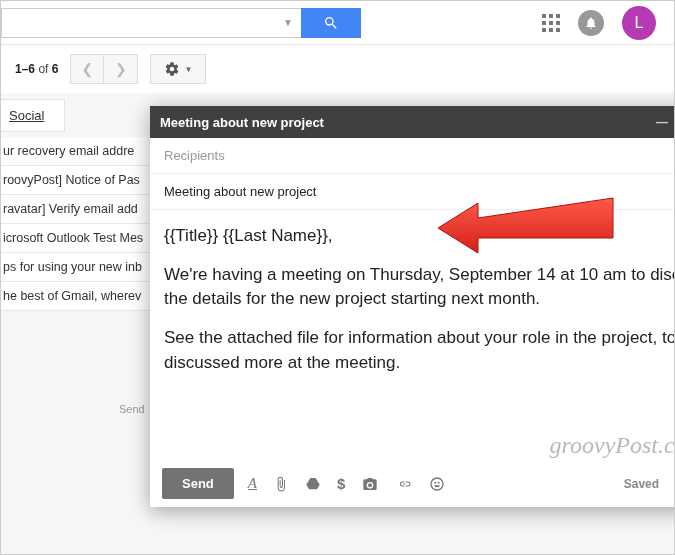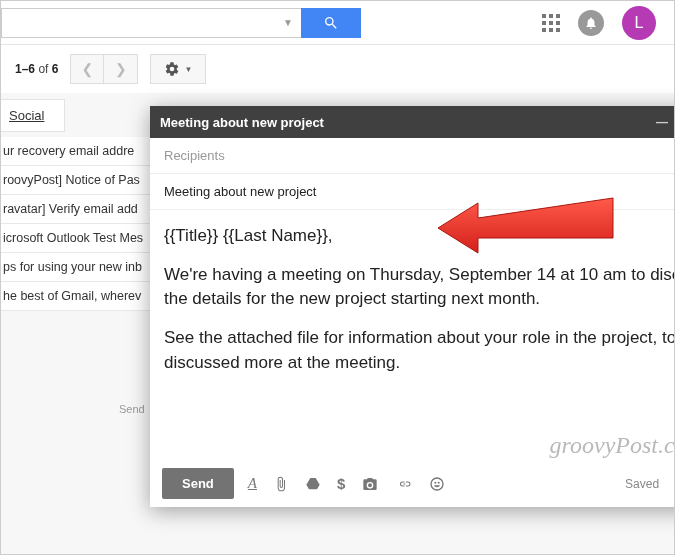--- a/index.html
+++ b/index.html
@@ -44,21 +44,21 @@
   .compose-body { padding:14px 0 0 14px; font-size:17px; color:#222; line-height:1.45; position:relative; min-height:250px;}
   .compose-body p { margin-bottom:14px; }
   .arrow-wrap { position:absolute; left:288px; top:-22px; pointer-events:none;}
   .watermark { position:absolute; right:18px; bottom:48px; font-family:Georgia, 'Times New Roman', serif; font-style:italic; font-size:24px; color:#b9b9b9; }
   .compose-footer { display:flex; align-items:center; padding:8px 12px; gap:14px; }
   .send-btn { background:#737373; color:#fff; border:none; padding:8px 20px; font-size:13px; font-weight:bold; border-radius:2px; cursor:pointer;}
   .fmt-icons { display:flex; align-items:center; gap:16px; flex:1;}
   .fmt { color:#777; font-size:15px; cursor:pointer; display:flex; align-items:center;}
   .fmt.underline { text-decoration:underline; font-family:Georgia, serif; font-style:italic; }
   .fmt svg { fill:#777; }
-  .saved-text { font-size:12px; color:#888;}
+  .saved-text { font-size:12px; color:#888;font-weight:bold;}
   .trash-ic, .more-ic { color:#777; cursor:pointer;}
 </style>
 </head>
 <body>
 
 <div class="topbar">
   <div class="search-wrap">
     <div class="search-box">
       <input type="text" style="">
       <span class="search-caret">▼</span>

